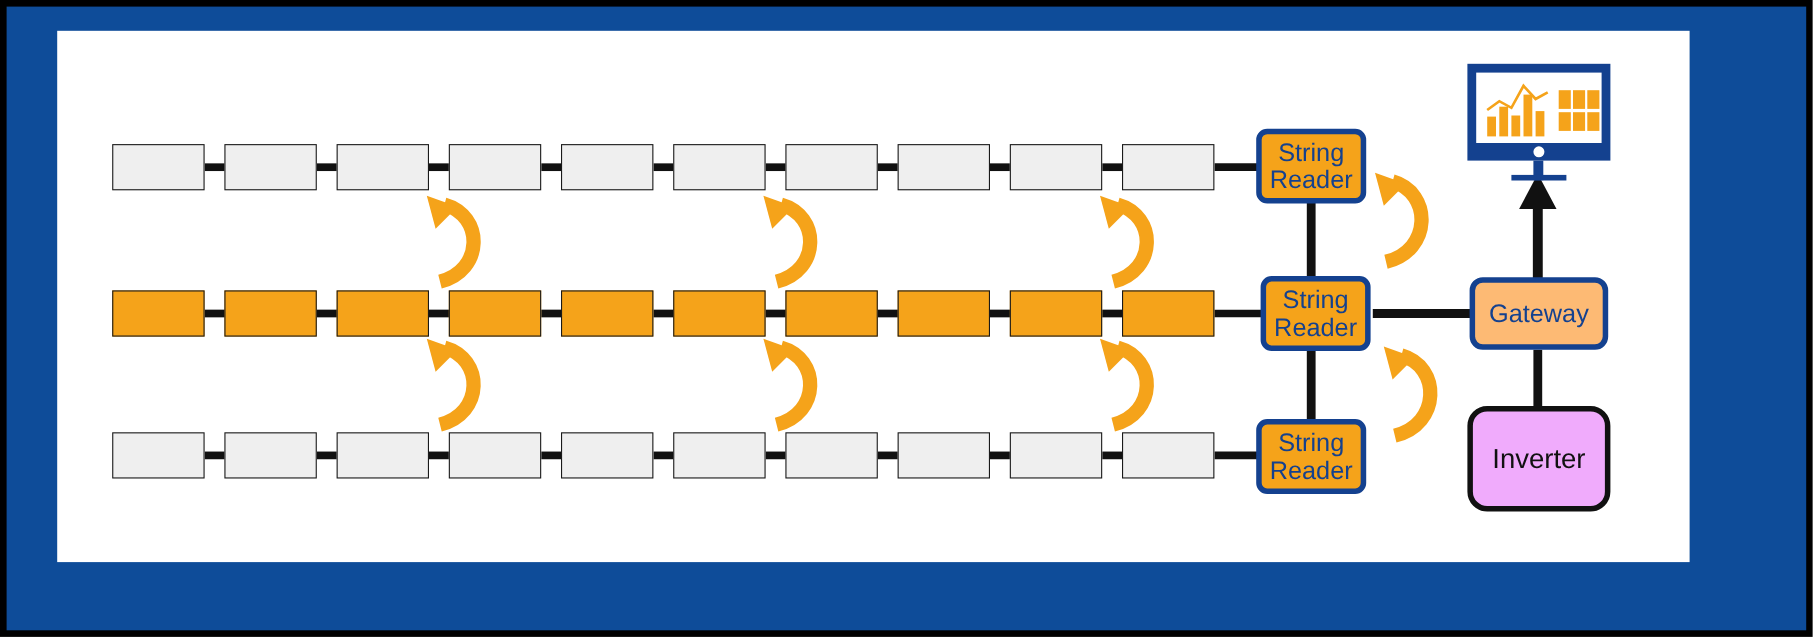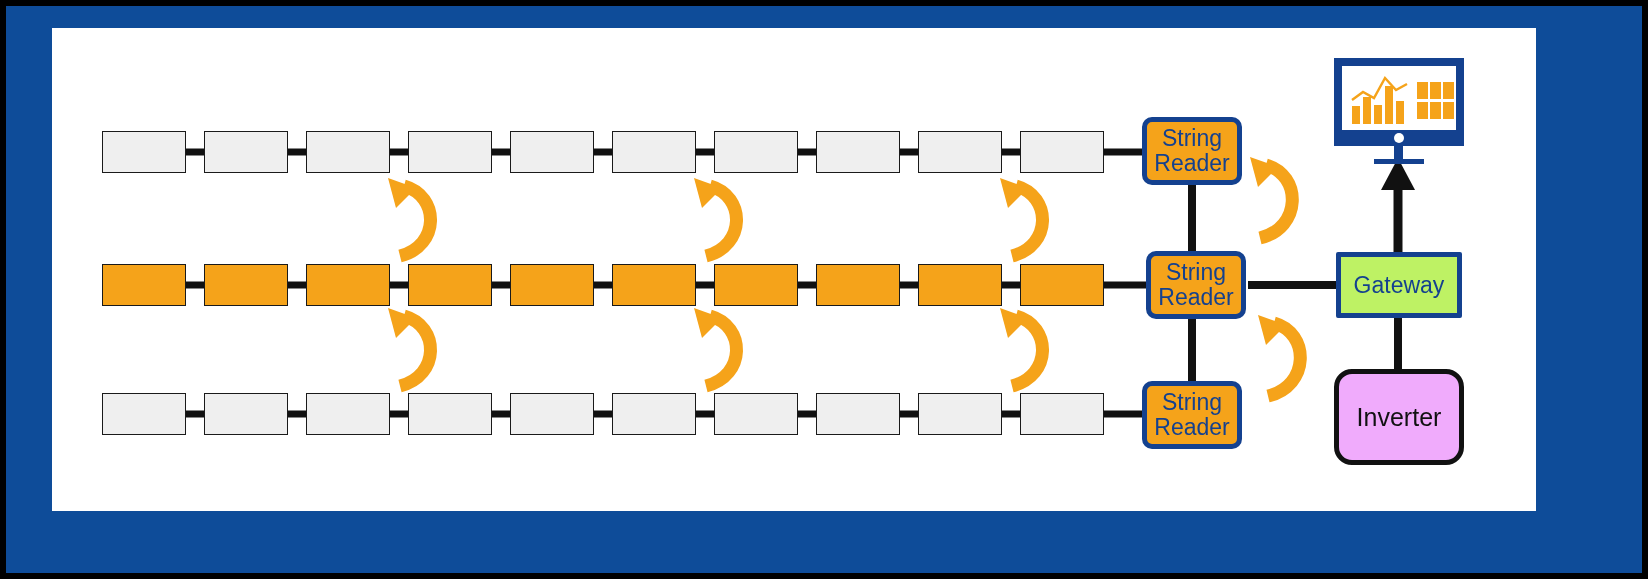--- a/index.html
+++ b/index.html
@@ -59,23 +59,23 @@
     line-height: 1.08;
     color: #14418F;
     font-size: 23px;
   }
   .node-box.reader {
     background: #F5A31A;
     border: 5px solid #14418F;
     border-radius: 10px;
   }
   .node-box.gateway {
-    background: #bef264;
+    background: #fdba74;
     border: 5px solid #14418F;
-    border-radius: 2px;
+    border-radius: 12px;
   }
   .node-box.inverter {
     background: #f0abfc;
     border: 5px solid #111111;
     border-radius: 18px;
     color: #111111;
   }
   .node-label { display: block; white-space: pre-line; }
   
   #monitor { position: absolute; }

